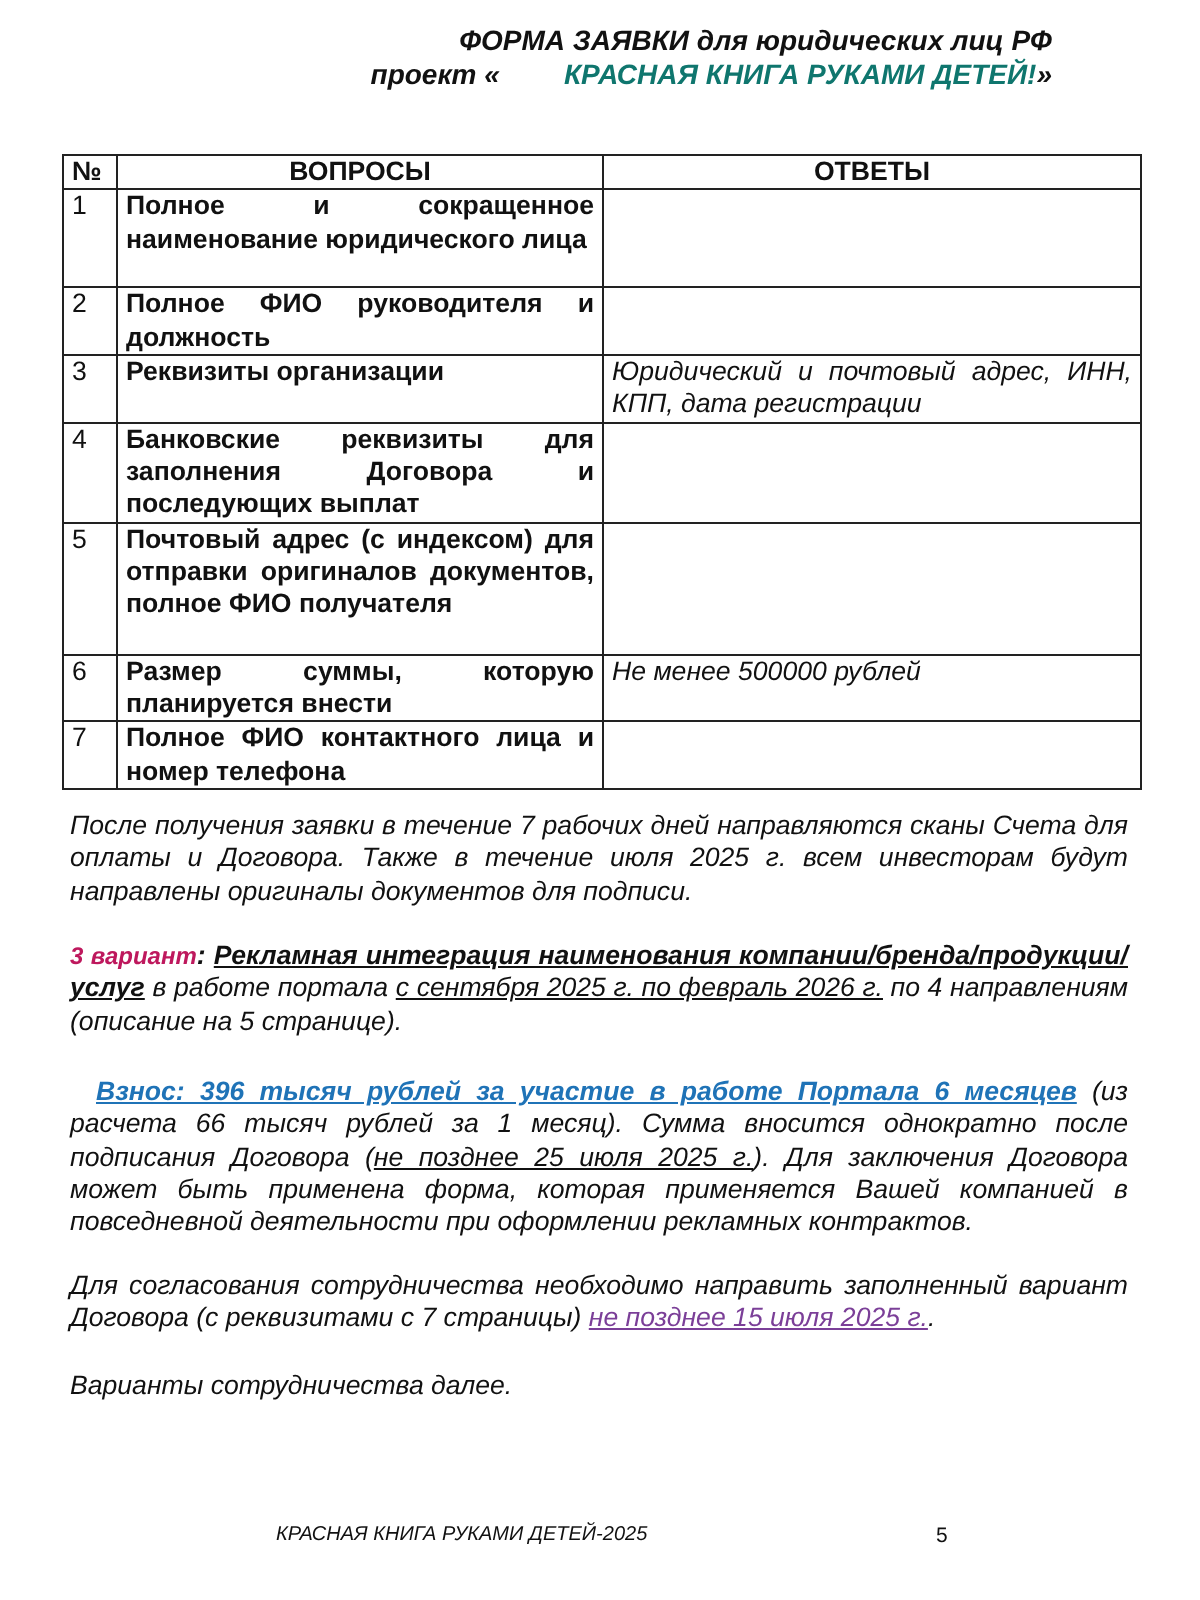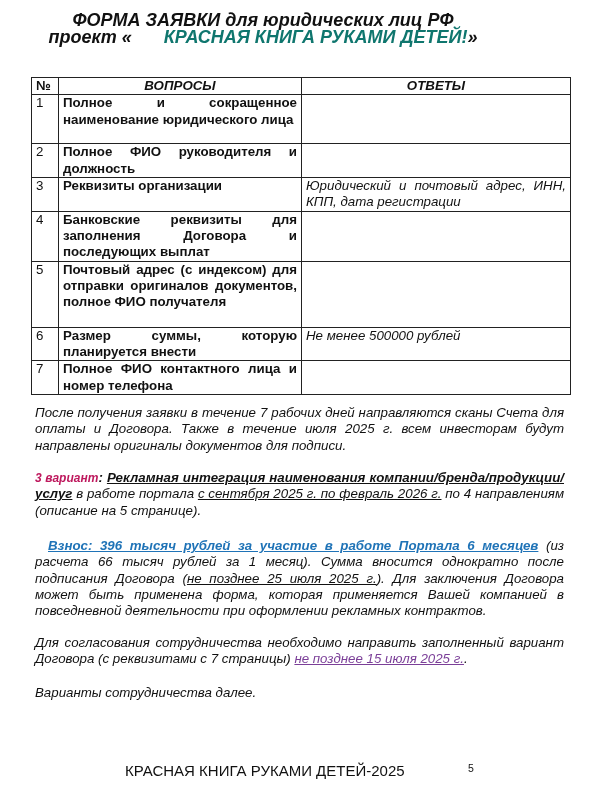--- a/index.html
+++ b/index.html
@@ -1,37 +1,37 @@
 <!DOCTYPE html>
 <html><head>
   <meta charset="utf-8">
   <style>
     html, body { margin:0; padding:0; background:#ffffff; }
     body { width:600px; height:800px; position:relative; overflow:hidden;
            font-family:"Liberation Sans", sans-serif; color:#111; }
-    .title { position:absolute; left:0; top:12px; width:526px; text-align:center;
-             font-weight:bold; font-style:italic; font-size:18px; line-height:17px; }
+    .title { position:absolute; left:0; top:12px; width:526px; text-align:right;
+             font-weight:bold; font-style:italic; font-size:14px; line-height:17px; }
     .title .red { color:#0f766e;margin-left:32px; }
     table.form { position:absolute; left:31px; top:77px; width:540px;
                  border-collapse:collapse; font-size:13.3px; }
     table.form td, table.form th { border:1px solid #222; vertical-align:top;
                  padding:0 4px; line-height:16.3px; }
-    table.form th { font-style:italic; font-weight:bold; text-align:center; height:15px; }
+    table.form th { font-weight:bold; text-align:center; height:15px; }
     table.form th.num { text-align:left; font-style:normal; }
     td.n { width:18px; }
     td.q { width:234px; font-weight:bold; text-align:justify; text-align-last:left; }
     td.a { font-style:italic; text-align:justify; }
     .para { position:absolute; left:35px; width:529px; font-size:13.3px;
             line-height:16.3px; text-align:justify;font-style:italic; }
     .v3 { color:#be185d; font-weight:bold; font-size:12px; }
     .ul { text-decoration:underline; }
     .b { font-weight:bold; }
     .blue { color:#1f73b7; font-weight:bold; text-decoration:underline;margin-left:13px; }
     .purple { color:#7b3f98; text-decoration:underline; }
-    .footer { position:absolute; top:762px; left:125px; font-size:15px; }
+    .footer { position:absolute; top:762px; left:138px; font-size:10px;font-style:italic; }
     .pagenum { position:absolute; top:762px; left:468px; font-size:10.5px; }
   </style>
 </head>
 <body>
 
 <div class="title">
   <div>ФОРМА ЗАЯВКИ для юридических лиц РФ</div>
   <div><span>проект «</span><span class="red">КРАСНАЯ КНИГА РУКАМИ ДЕТЕЙ!</span><span>»</span></div>
 </div>
 

